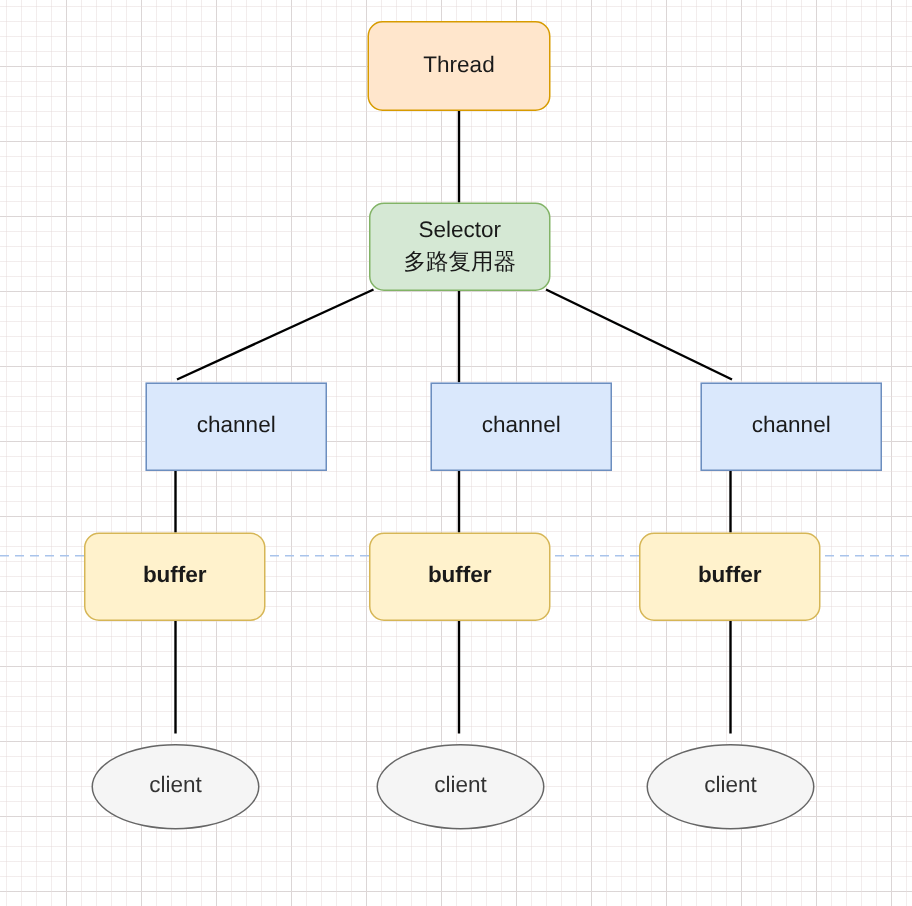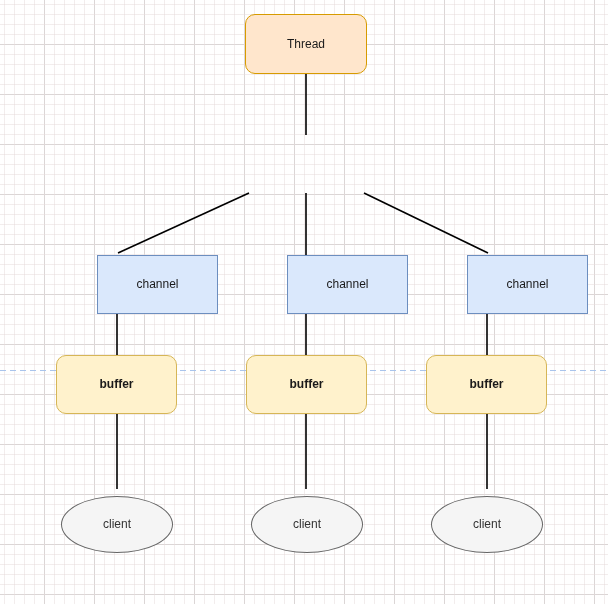--- a/index.html
+++ b/index.html
@@ -28,21 +28,21 @@
     top: 0;
     width: 608px;
     height: 604px;
   }
   .node {
     position: absolute;
     display: flex;
     align-items: center;
     justify-content: center;
     text-align: center;
-    font-size: 12px;
+    font-size: 15px;
     color: #1a1a1a;
     line-height: 1.35;
     box-sizing: border-box;
   }
   .node-thread {
     left: 245px; top: 14px; width: 122px; height: 60px;
     background: #ffe6cc;
     border: 1px solid #d79b00;
     border-radius: 10px;
   }
@@ -106,20 +106,24 @@
 
     <line x1="117" y1="414" x2="117" y2="489" stroke="#000000" stroke-width="1.6"></line>
     <line x1="306" y1="414" x2="306" y2="489" stroke="#000000" stroke-width="1.6"></line>
     <line x1="487" y1="414" x2="487" y2="489" stroke="#000000" stroke-width="1.6"></line>
   </svg>
 
   <div class="node node-thread">
     <span>Thread</span>
   </div>
 
+  <div class="node node-selector">
+    <span class="sel-line-1">Selector</span>
+    <span class="sel-line-2">多路复用器</span>
+  </div>
 
   <div class="node node-channel col-left">
     <span>channel</span>
   </div>
   <div class="node node-channel col-mid">
     <span>channel</span>
   </div>
   <div class="node node-channel col-right">
     <span>channel</span>
   </div>

